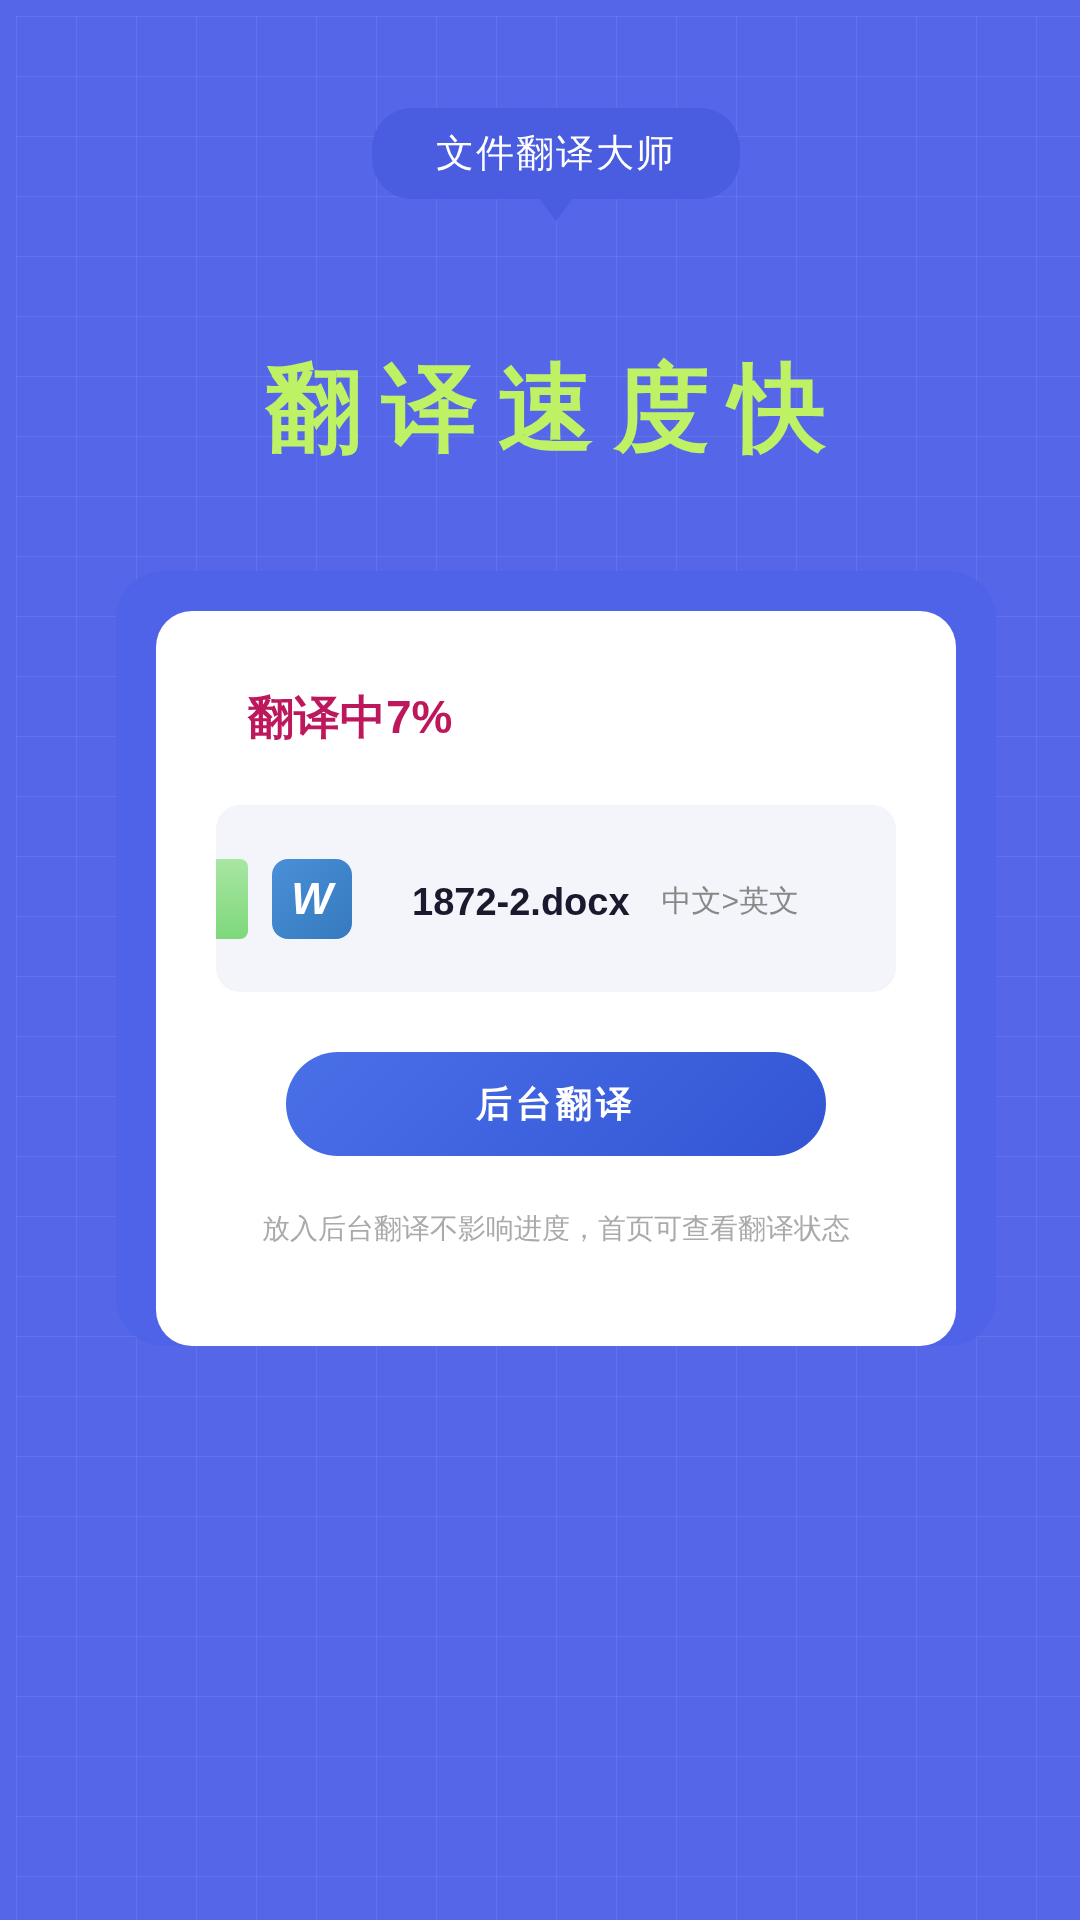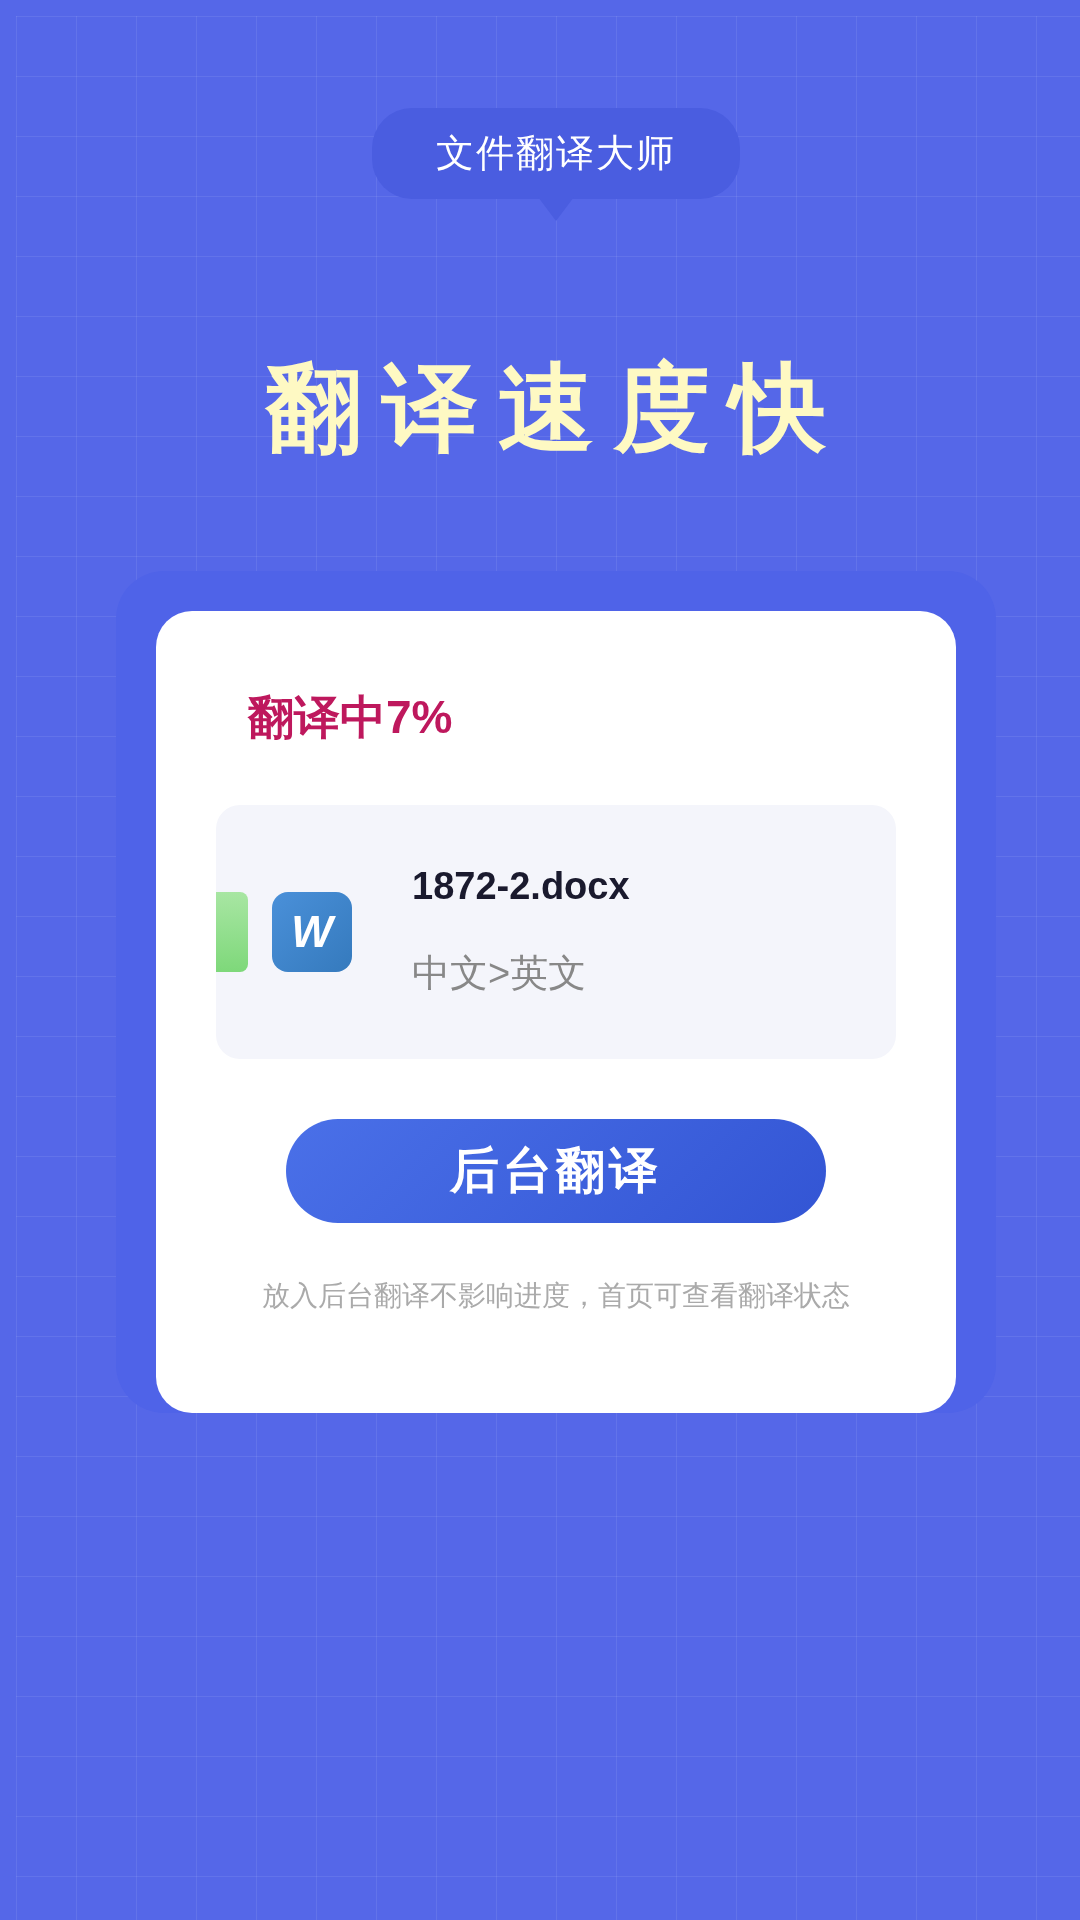--- a/index.html
+++ b/index.html
@@ -67,21 +67,21 @@
     .speech-bubble-text {
       color: #ffffff;
       font-size: 38px;
       font-weight: 500;
       letter-spacing: 2px;
     }
 
     
     .hero-title {
       margin-top: 130px;
-      color: #fef9c3;
+      color: #bef264;
       font-size: 96px;
       font-weight: 700;
       letter-spacing: 20px;
       text-align: center;
     }
 
     
     .card-outer {
       margin-top: 80px;
       width: 880px;
@@ -153,51 +153,52 @@
 
     .file-icon-w {
       color: white;
       font-size: 44px;
       font-weight: 700;
       font-style: italic;
     }
 
     .file-info {
       display: flex;
-      flex-direction: column;
+      flex-direction: row;
+      margin-top: 16px;
     }
 
     .file-name {
       font-size: 38px;
       font-weight: 600;
       color: #1a1a2e;
       margin-bottom: 8px;
     }
 
     .file-lang {
-      font-size: 38px;
+      font-size: 30px;
       color: #888;
     }
 
     
     .bg-translate-btn {
       width: 540px;
       height: 104px;
       background: linear-gradient(135deg, #4a70e8 0%, #3355d4 100%);
       border-radius: 52px;
       display: flex;
       align-items: center;
       justify-content: center;
       cursor: pointer;
       margin-bottom: 36px;
     }
 
     .bg-translate-btn-text {
       color: #ffffff;
-      font-size: 49px;
+      font-size: 36px;
       font-weight: 600;
       letter-spacing: 4px;
     }
 
     .hint-text {
       font-size: 28px;
       color: #aaa;
       line-height: 1.5;
     }
   </style>

